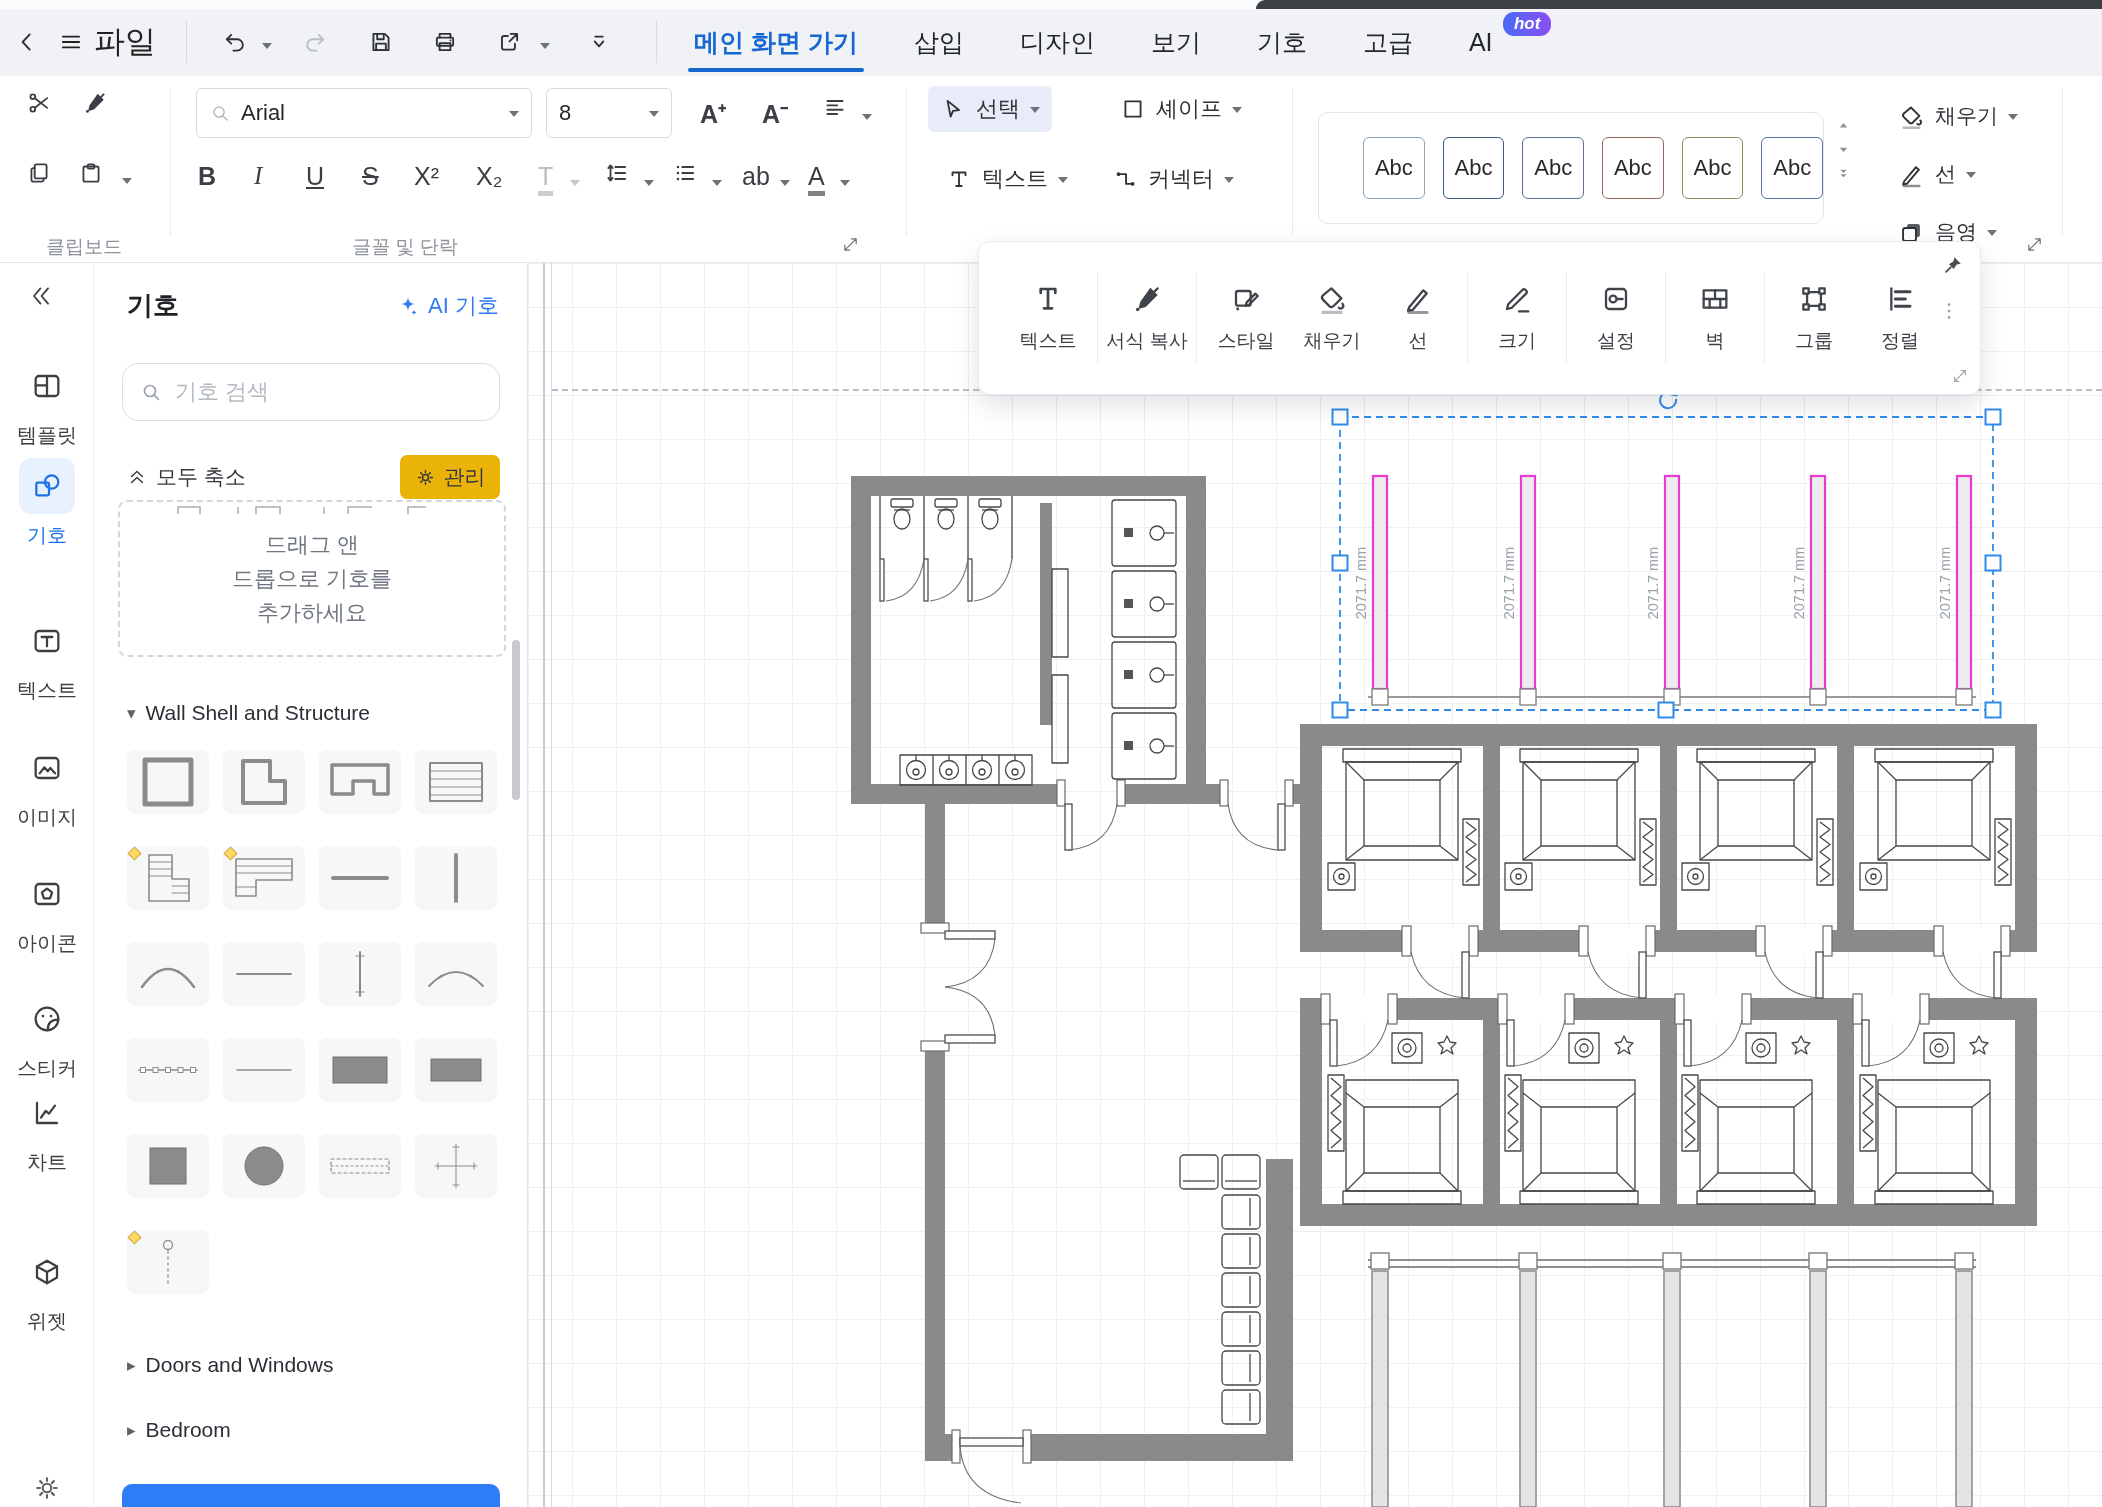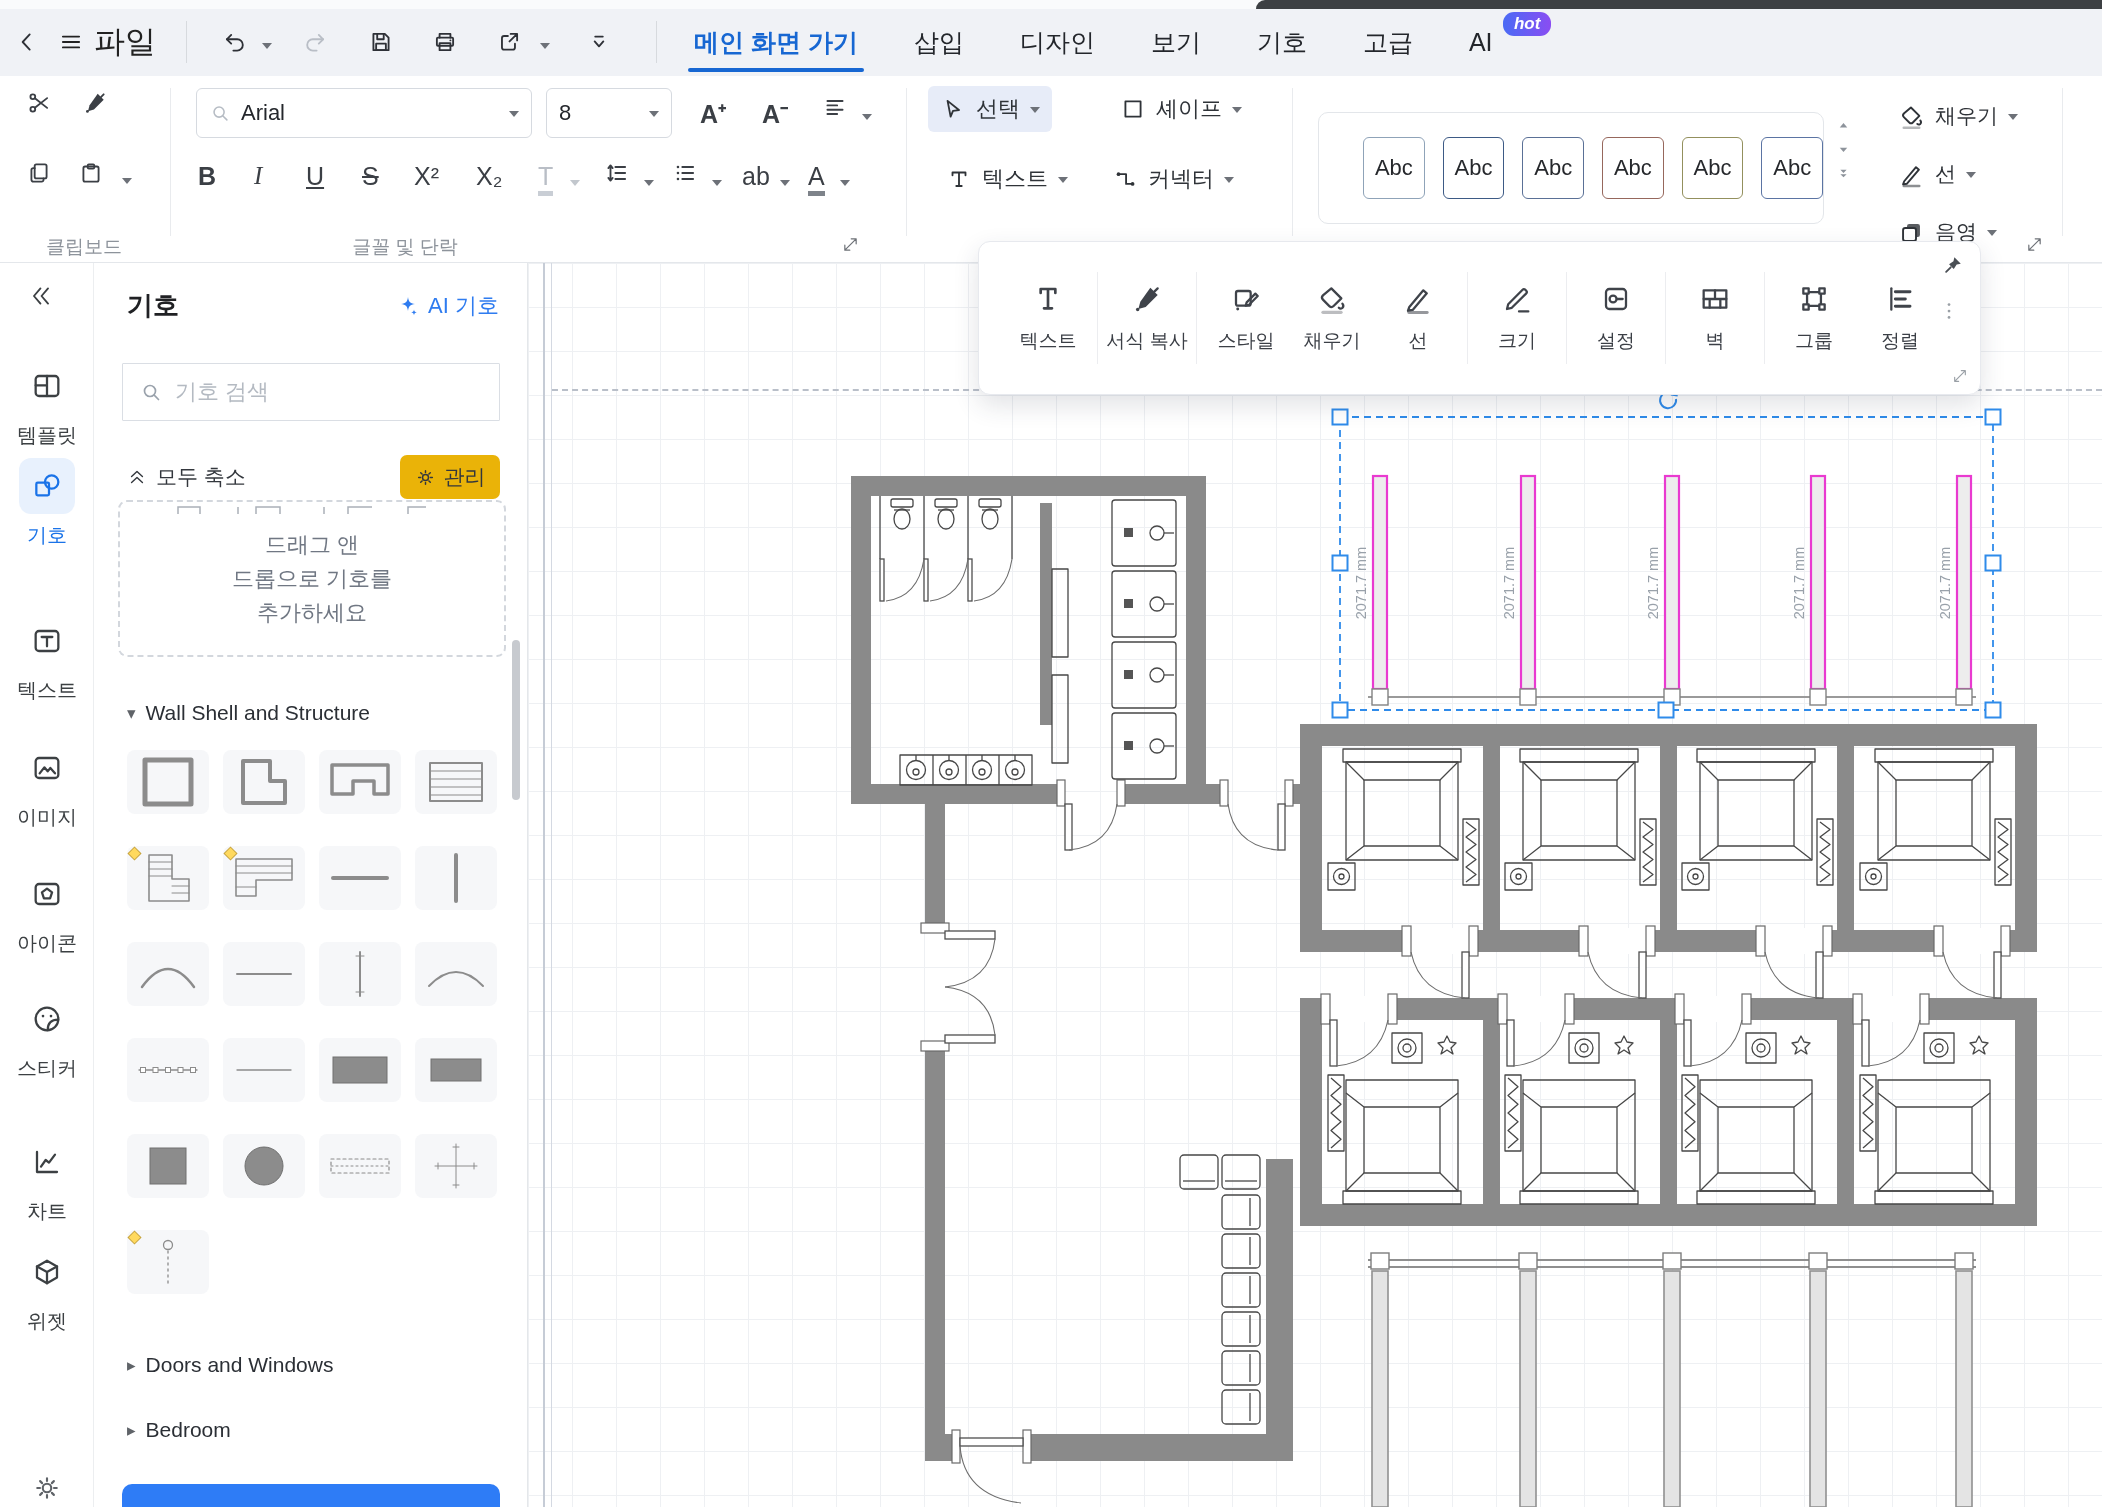--- a/index.html
+++ b/index.html
@@ -47,21 +47,21 @@
 
 #rail{position:absolute;left:0;top:263px;width:94px;height:1244px;background:#fff;border-right:1px solid #eceef0}
 .rail-item{position:absolute;left:0;width:94px;display:flex;flex-direction:column;align-items:center;gap:8px;color:#3c4043;cursor:pointer}
 .rail-item .rlabel{font-size:20px}
 .rail-item.active{color:#1a73e8}
 .rail-item.active .icwrap{background:#e8f1fd;border-radius:12px}
 .icwrap{width:56px;height:56px;display:flex;align-items:center;justify-content:center}
 #panel{position:absolute;left:94px;top:263px;width:434px;height:1244px;background:#fff;border-right:1px solid #e4e7ea;overflow:hidden}
 #panel-title{position:absolute;left:33px;top:25px;font-size:26px;font-weight:700;color:#202124}
 #ai-btn{position:absolute;right:28px;top:28px;display:flex;align-items:center;gap:8px;color:#2f7cf0;font-size:22px;cursor:pointer}
-#searchbox{position:absolute;left:28px;top:100px;width:378px;height:58px;border:1px solid #dadee4;border-radius:1px;display:flex;align-items:center;padding:0 16px;gap:12px;color:#9aa2ac}
+#searchbox{position:absolute;left:28px;top:100px;width:378px;height:58px;border:1px solid #dadee4;border-radius:16px;display:flex;align-items:center;padding:0 16px;gap:12px;color:#9aa2ac}
 #searchbox input{border:none;outline:none;font-size:22px;color:#30343a;flex:1;font-family:inherit}
 #searchbox input::placeholder{color:#b4bac2}
 #collapse-all{position:absolute;left:33px;top:200px;display:flex;align-items:center;gap:9px;font-size:21px;color:#33373d;cursor:pointer}
 #manage-btn{position:absolute;left:306px;top:192px;width:100px;height:44px;background:#eab308;border-radius:7px;display:flex;align-items:center;justify-content:center;gap:8px;font-size:21px;color:#33373d;cursor:pointer}
 #droparea{position:absolute;left:24px;top:237px;width:388px;height:157px;border:2px dashed #d3d7dd;border-radius:9px;display:flex;flex-direction:column;align-items:center;justify-content:center;color:#707783;font-size:22px;line-height:34px;overflow:hidden}
 #droparea .clipmarks{position:absolute;top:0;left:40px}
 .sect{position:absolute;left:33px;display:flex;align-items:center;gap:10px;font-size:21px;color:#2b2f35;cursor:pointer}
 .sect .tri{color:#5f6368;font-size:17px}
 #tilegrid .tile{position:absolute;width:82px;height:64px;background:#f6f7f9;border-radius:8px;cursor:pointer}
 #pscroll{position:absolute;left:418px;top:377px;width:8px;height:160px;background:#c7cacf;border-radius:4px}
@@ -526,21 +526,21 @@
       <span class="icwrap">
         <svg class="ic" width="32" height="32" viewBox="0 0 24 24" fill="none" stroke="currentColor" stroke-width="1.7" stroke-linecap="round" stroke-linejoin="round">
           <circle cx="12" cy="12" r="8.5"></circle>
           <path d="M20.4 12.5 C15 12.5 12.5 15 12.5 20.4"></path>
           <circle cx="9" cy="9.8" r="1" fill="currentColor" stroke="none"></circle>
           <circle cx="15" cy="9.8" r="1" fill="currentColor" stroke="none"></circle>
         </svg>
       </span>
       <span class="rlabel">스티커</span>
     </div>
-    <div class="rail-item" style="top: 871px;">
+    <div class="rail-item" style="top: 822px;">
       <span class="icwrap">
         <svg class="ic" width="32" height="32" viewBox="0 0 24 24" fill="none" stroke="currentColor" stroke-width="1.7" stroke-linecap="round" stroke-linejoin="round">
           <path d="M4.5 4.5 V19.5 H19.5"></path>
           <path d="M7.5 15.5 L11 10.5 L13.5 12.5 L18 6.5"></path>
         </svg>
       </span>
       <span class="rlabel">차트</span>
     </div>
     <div class="rail-item" style="top: 981px;">
       <span class="icwrap">

